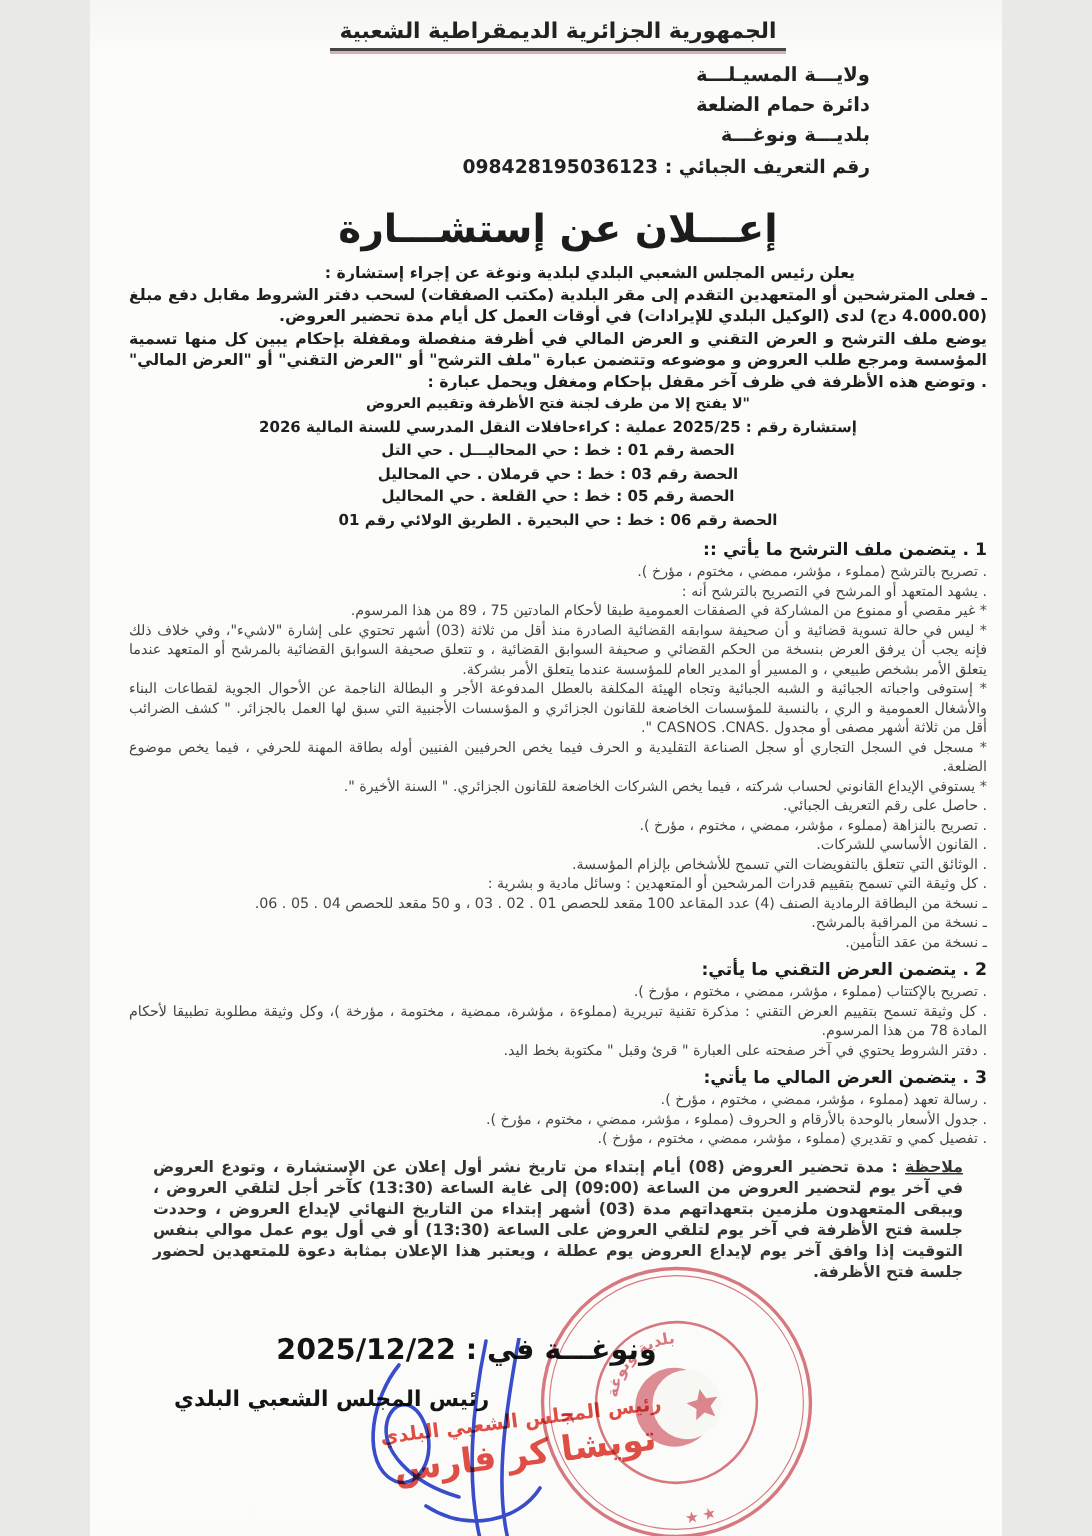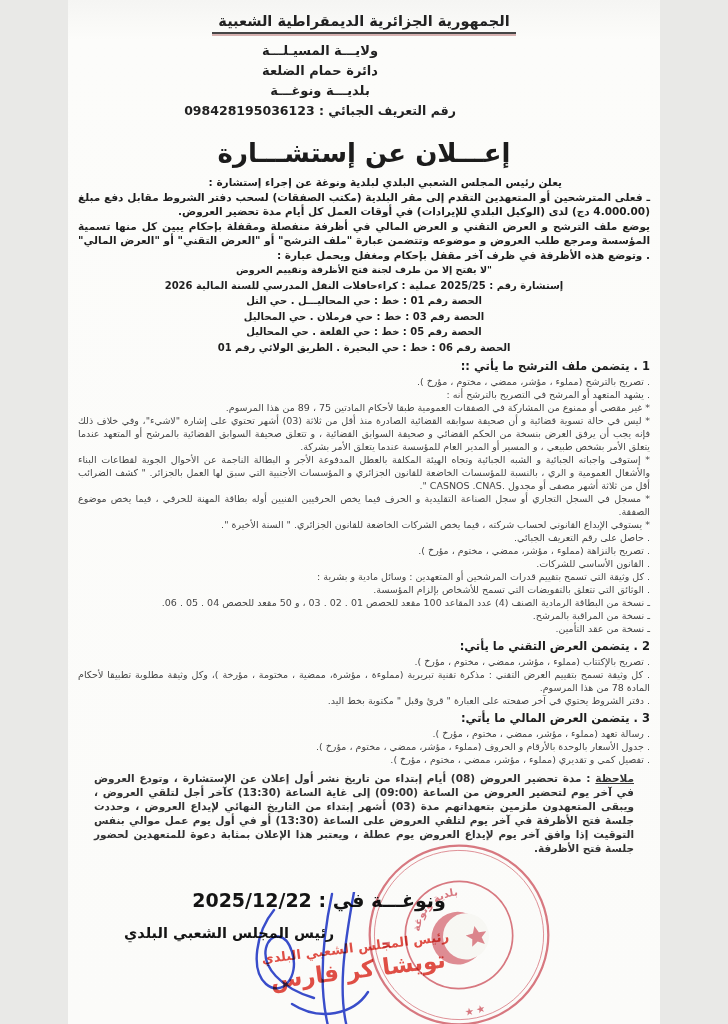--- a/index.html
+++ b/index.html
@@ -1,25 +1,25 @@
 <!DOCTYPE html>
 <html lang="ar" dir="rtl"><head>
 <meta charset="utf-8">
 <style>
   html,body{margin:0;padding:0;background:#e9e9e7;}
   .page{
     position:relative;width:592px;height:1024px;margin:0 auto;
     background:linear-gradient(180deg,#f5f5f3 0,#fcfcfa 40px,#fbfbf9 100%);
     overflow:hidden;direction:rtl;
-    font-family:"DejaVu Sans",sans-serif;color:#222;
+    font-family:"DejaVu Sans",sans-serif;color:#222;padding-left:16px;
   }
   .artifact{position:absolute;left:684px;top:18px;width:2px;height:46px;background:#161616;}
   .republic{text-align:center;padding-top:13px;font-size:14.5px;font-weight:bold;}
   .republic span{display:inline-block;border-bottom:2px solid #454545;box-shadow:0 2px 0 rgba(168,86,86,.45);padding:0 6px 3px;}
-  .authority{padding:7px 88px 0 0;font-size:13px;font-weight:bold;line-height:20px;text-align:center;}
+  .authority{padding:7px 88px 0 0;font-size:13px;font-weight:bold;line-height:20px;text-align:right;}
   .authority .taxid{font-size:12.5px;}
   .doc-title{text-align:center;font-size:26px;font-weight:bold;margin:17px 0 7px;letter-spacing:1px;color:#1c1c1c;}
   .content{padding:0 10px;}
   .p-b{font-size:10.5px;font-weight:bold;line-height:14.5px;margin:0;text-align:right;color:#1f1f1f;}
   .indent{padding-right:88px;}
   .just{text-align:justify;text-align-last:right;}
   .center-line{text-align:center;font-weight:bold;font-size:10px;line-height:15.5px;color:#1f1f1f;}
   .quote{font-size:9.5px;}
   .sec-title{font-size:11.5px;font-weight:bold;line-height:16px;margin:3px 0 1px;text-align:right;color:#1d1d1d;}
   .item{font-size:9.5px;line-height:13px;color:#454545;text-align:right;margin:0;}
@@ -67,27 +67,27 @@
     <div class="center-line">الحصة رقم 03 : خط : حي قرملان . حي المحاليل</div>
     <div class="center-line">الحصة رقم 05 : خط : حي القلعة . حي المحاليل</div>
     <div class="center-line">الحصة رقم 06 : خط : حي البحيرة . الطريق الولائي رقم 01</div>
 
     <div class="sec-title">1 . يتضمن ملف الترشح ما يأتي ::</div>
     <p class="item">. تصريح بالترشح (مملوء ، مؤشر، ممضي ، مختوم ، مؤرخ ).</p>
     <p class="item">. يشهد المتعهد أو المرشح في التصريح بالترشح أنه :</p>
     <p class="item">* غير مقصي أو ممنوع من المشاركة في الصفقات العمومية طبقا لأحكام المادتين 75 ، 89 من هذا المرسوم.</p>
     <p class="item wrap">* ليس في حالة تسوية قضائية و أن صحيفة سوابقه القضائية الصادرة منذ أقل من ثلاثة (03) أشهر تحتوي على إشارة "لاشيء"، وفي خلاف ذلك فإنه يجب أن يرفق العرض بنسخة من الحكم القضائي و صحيفة السوابق القضائية ، و تتعلق صحيفة السوابق القضائية بالمرشح أو المتعهد عندما يتعلق الأمر بشخص طبيعي ، و المسير أو المدير العام للمؤسسة عندما يتعلق الأمر بشركة.</p>
     <p class="item wrap">* إستوفى واجباته الجبائية و الشبه الجبائية وتجاه الهيئة المكلفة بالعطل المدفوعة الأجر و البطالة الناجمة عن الأحوال الجوية لقطاعات البناء والأشغال العمومية و الري ، بالنسبة للمؤسسات الخاضعة للقانون الجزائري و المؤسسات الأجنبية التي سبق لها العمل بالجزائر. " كشف الضرائب أقل من ثلاثة أشهر مصفى أو مجدول .CASNOS .CNAS ".</p>
-    <p class="item wrap">* مسجل في السجل التجاري أو سجل الصناعة التقليدية و الحرف فيما يخص الحرفيين الفنيين أوله بطاقة المهنة للحرفي ، فيما يخص موضوع الصفقة.</p>
+    <p class="item wrap">* مسجل في السجل التجاري أو سجل الصناعة التقليدية و الحرف فيما يخص الحرفيين الفنيين أوله بطاقة المهنة للحرفي ، فيما يخص موضوع الضلعة.</p>
     <p class="item">* يستوفي الإيداع القانوني لحساب شركته ، فيما يخص الشركات الخاضعة للقانون الجزائري. " السنة الأخيرة ".</p>
     <p class="item">. حاصل على رقم التعريف الجبائي.</p>
     <p class="item">. تصريح بالنزاهة (مملوء ، مؤشر، ممضي ، مختوم ، مؤرخ ).</p>
     <p class="item">. القانون الأساسي للشركات.</p>
+    <p class="item">. الوثائق التي تتعلق بالتفويضات التي تسمح للأشخاص بإلزام المؤسسة.</p>
     <p class="item">. كل وثيقة التي تسمح بتقييم قدرات المرشحين أو المتعهدين : وسائل مادية و بشرية :</p>
-    <p class="item">. الوثائق التي تتعلق بالتفويضات التي تسمح للأشخاص بإلزام المؤسسة.</p>
     <p class="item wrap">ـ نسخة من البطاقة الرمادية الصنف (4) عدد المقاعد 100 مقعد للحصص 01 . 02 . 03 ، و 50 مقعد للحصص 04 . 05 . 06.</p>
     <p class="item">ـ نسخة من المراقبة بالمرشح.</p>
     <p class="item">ـ نسخة من عقد التأمين.</p>
 
     <div class="sec-title">2 . يتضمن العرض التقني ما يأتي:</div>
     <p class="item">. تصريح بالإكتتاب (مملوء ، مؤشر، ممضي ، مختوم ، مؤرخ ).</p>
     <p class="item wrap">. كل وثيقة تسمح بتقييم العرض التقني : مذكرة تقنية تبريرية (مملوءة ، مؤشرة، ممضية ، مختومة ، مؤرخة )، وكل وثيقة مطلوبة تطبيقا لأحكام المادة 78 من هذا المرسوم.</p>
     <p class="item">. دفتر الشروط يحتوي في آخر صفحته على العبارة " قرئ وقبل " مكتوبة بخط اليد.</p>
 
     <div class="sec-title">3 . يتضمن العرض المالي ما يأتي:</div>

